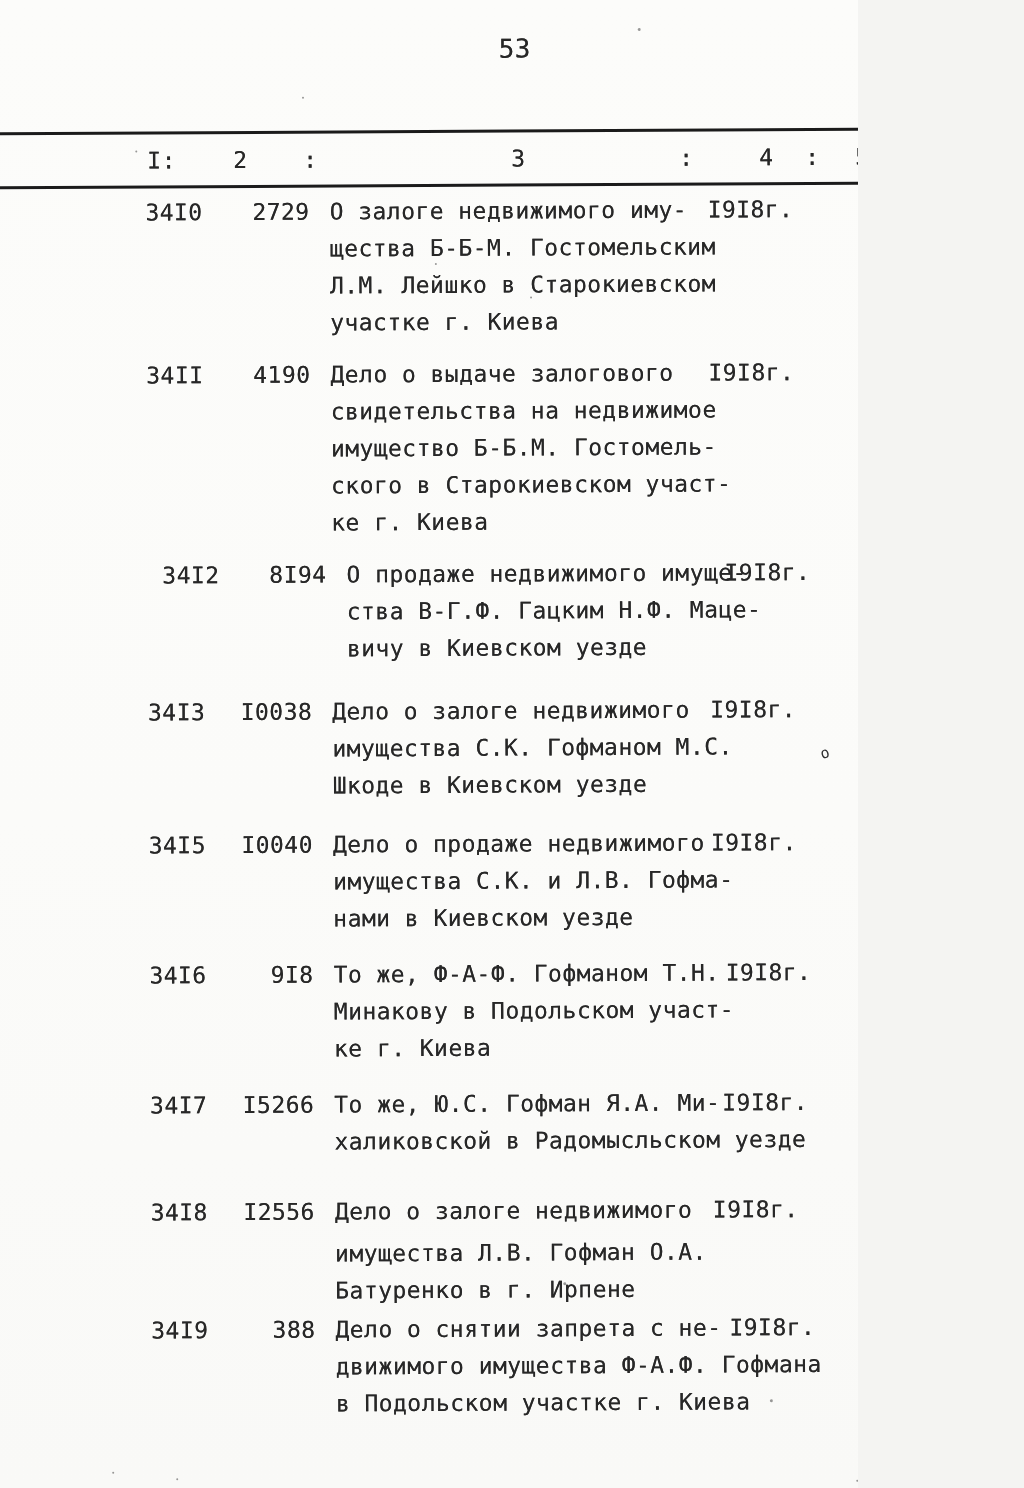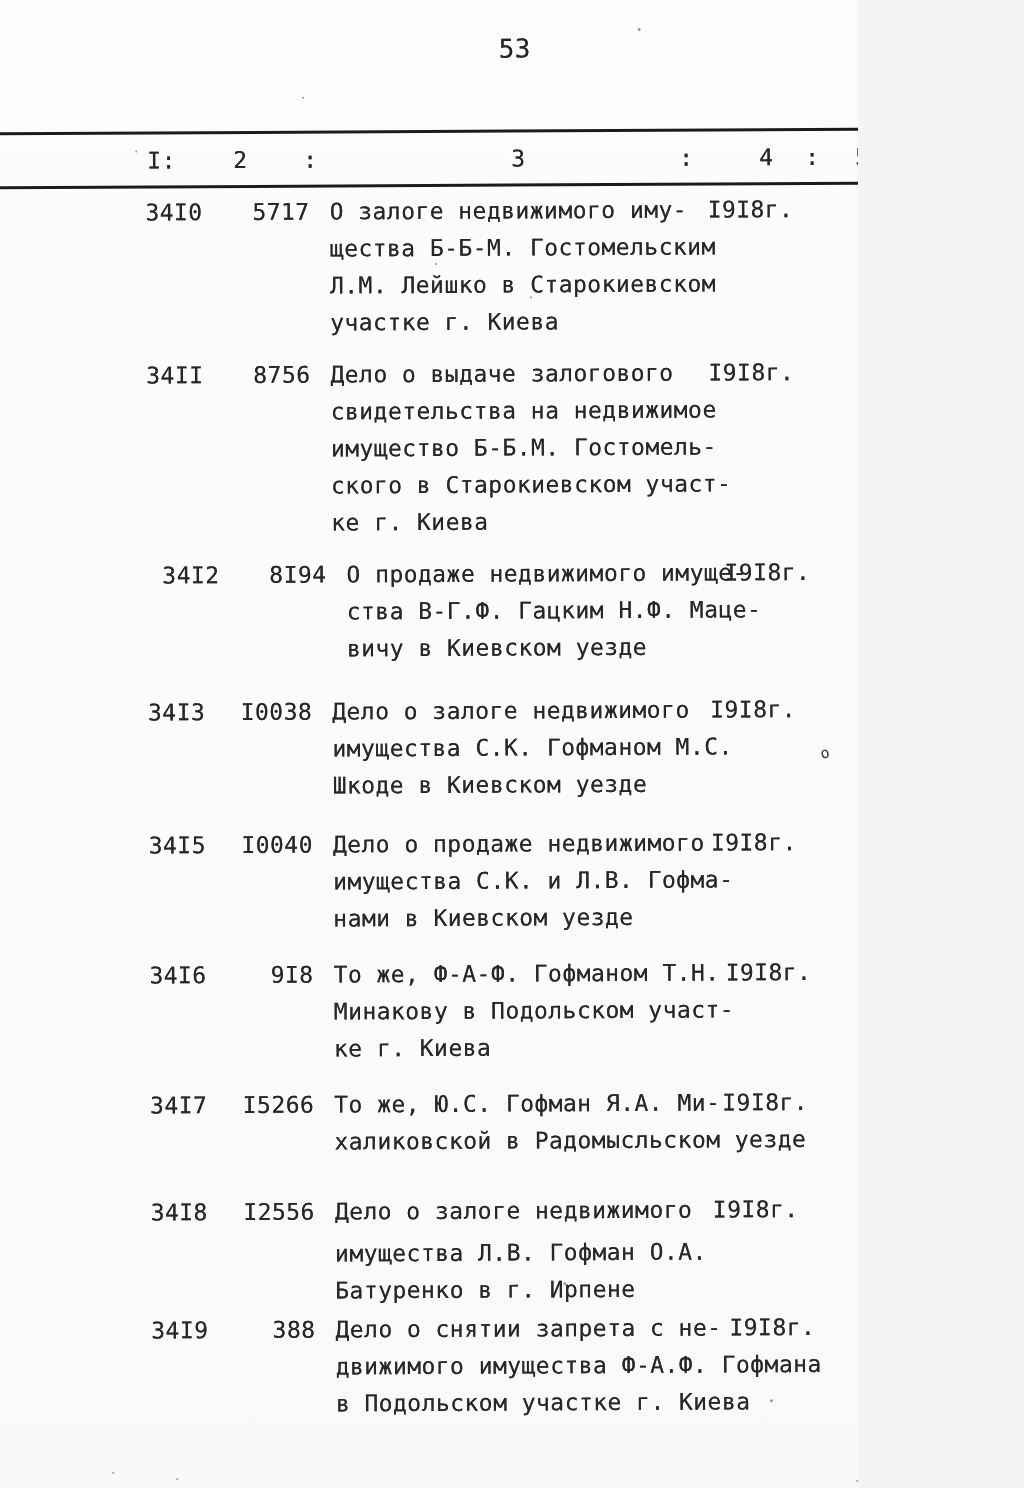--- a/index.html
+++ b/index.html
@@ -74,33 +74,33 @@
       <span class="hcol" style="left:906px">:</span>
       <span class="hcol" style="left:941px">6</span>
     </div>
 
     <div class="rule rule-bottom"></div>
 
     <div class="rows tw">
 
       <div class="row" style="margin-top:193px">
         <div class="c1">34I0</div>
-        <div class="c2">5717</div>
+        <div class="c2">2729</div>
         <div class="c3">
           <div class="line">О залоге недвижимого иму-</div>
           <div class="line">щества Б-Б-М. Гостомельским</div>
           <div class="line">Л.М. Лейшко в Старокиевском</div>
           <div class="line">участке г. Киева</div>
         </div>
         <div class="c4">I9I8г.</div>
       </div>
 
       <div class="row" style="margin-top:15px">
         <div class="c1">34II</div>
-        <div class="c2">8756</div>
+        <div class="c2">4190</div>
         <div class="c3">
           <div class="line">Дело о выдаче залогового</div>
           <div class="line">свидетельства на недвижимое</div>
           <div class="line">имущество Б-Б.М. Гостомель-</div>
           <div class="line">ского в Старокиевском участ-</div>
           <div class="line">ке г. Киева</div>
         </div>
         <div class="c4">I9I8г.</div>
       </div>
 

